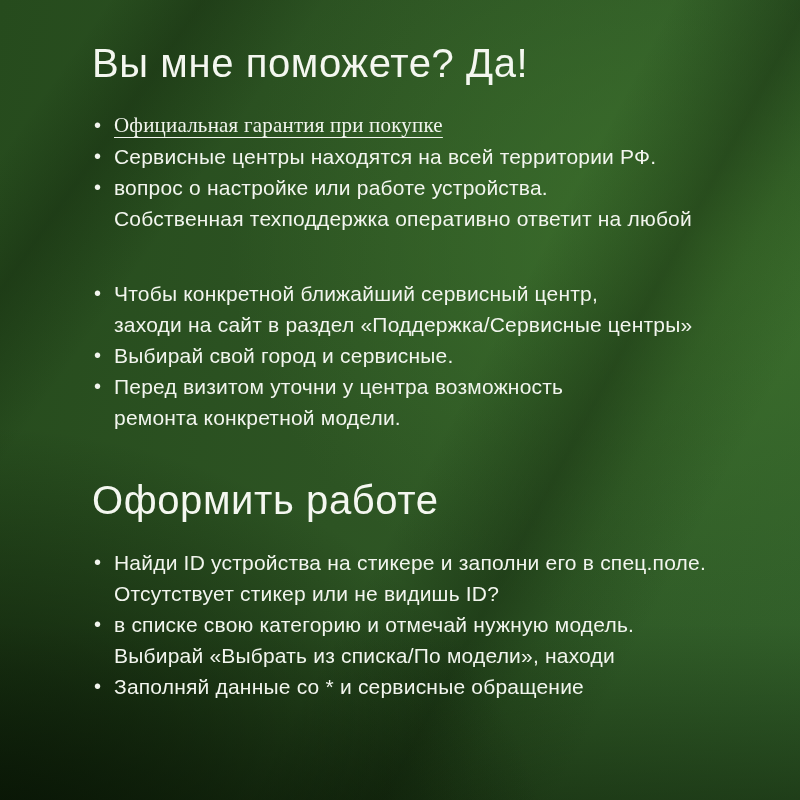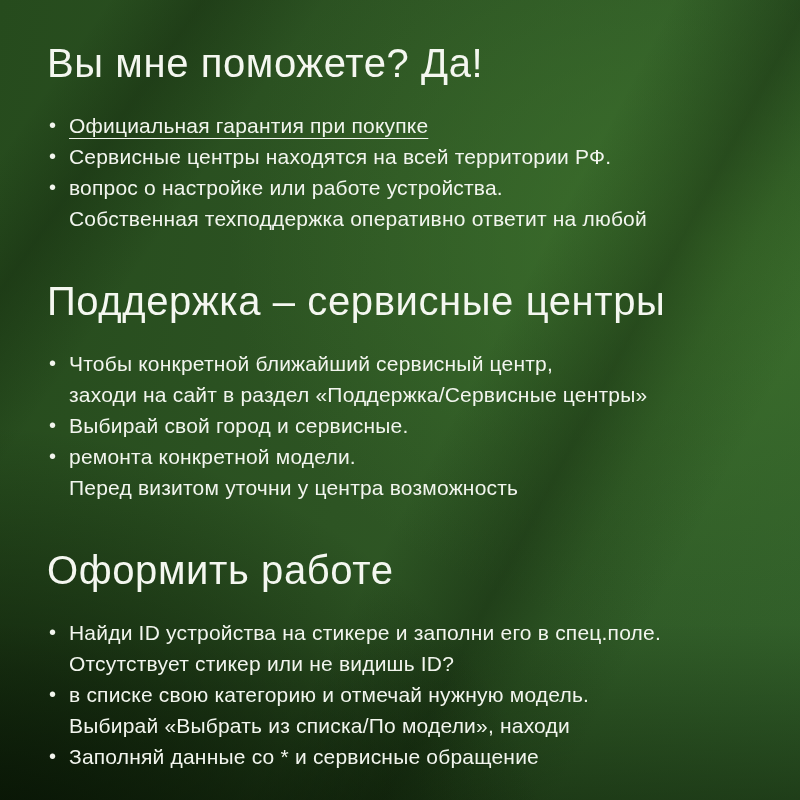--- a/index.html
+++ b/index.html
@@ -20,21 +20,21 @@
       linear-gradient(0deg, rgba(8,20,4,0.45) 0%, rgba(8,20,4,0) 22%),
       
       linear-gradient(118deg, rgba(10,24,6,0) 55%, rgba(10,24,6,0.38) 66%, rgba(16,34,9,0.18) 72%, rgba(10,24,6,0) 80%),
       
       linear-gradient(125deg, rgba(10,24,6,0) 8%, rgba(10,24,6,0.30) 15%, rgba(10,24,6,0) 24%),
       
       radial-gradient(85% 70% at 88% 30%, rgba(62,115,45,0.85) 0%, rgba(62,115,45,0) 70%),
       
       linear-gradient(100deg, #264b1d 0%, #2d5423 45%, #32602a 100%);
   }
-  .section { margin-bottom: 44px; }
+  .section { margin-bottom: 44px; margin-left: 45px; }
   .section-heading {
     font-size: 40px;
     font-weight: 400;
     letter-spacing: 0.6px;
     line-height: 46px;
     margin-bottom: 24px;
     color: #f4f7f0;
   }
   ul.bullet-list { list-style: none; }
   ul.bullet-list li {
@@ -49,20 +49,21 @@
     left: 2px;
     top: 0;
     font-size: 20px;
     line-height: 31px;
   }
   .line { display: block; }
   .underlined {
     text-decoration: underline;
     text-decoration-thickness: 1px;
     text-underline-offset: 5px;
+    font-family: Liberation Serif, serif;
   }
 </style>
 </head>
 <body>
 
 <main class="slide">
 
   <section class="section">
     <h1 class="section-heading">Вы мне поможете? Да!</h1>
     <ul class="bullet-list">
@@ -76,35 +77,34 @@
       </li>
       <li>
         <span class="bullet-dot">•</span>
         <span class="line">вопрос о настройке или работе устройства.</span>
         <span class="line">Собственная техподдержка оперативно ответит на любой</span>
       </li>
     </ul>
   </section>
 
   <section class="section">
-    <h1 class="section-heading">Поддержка – сервисные центры</h1>
     <ul class="bullet-list">
       <li>
         <span class="bullet-dot">•</span>
         <span class="line">Чтобы конкретной ближайший сервисный центр,</span>
         <span class="line">заходи на сайт в раздел «Поддержка/Сервисные центры»</span>
       </li>
       <li>
         <span class="bullet-dot">•</span>
         <span class="line">Выбирай свой город и сервисные.</span>
       </li>
       <li>
         <span class="bullet-dot">•</span>
+        <span class="line">Перед визитом уточни у центра возможность</span>
         <span class="line">ремонта конкретной модели.</span>
-        <span class="line">Перед визитом уточни у центра возможность</span>
       </li>
     </ul>
   </section>
 
   <section class="section">
     <h1 class="section-heading">Оформить работе</h1>
     <ul class="bullet-list">
       <li>
         <span class="bullet-dot">•</span>
         <span class="line">Найди ID устройства на стикере и заполни его в спец.поле.</span>

